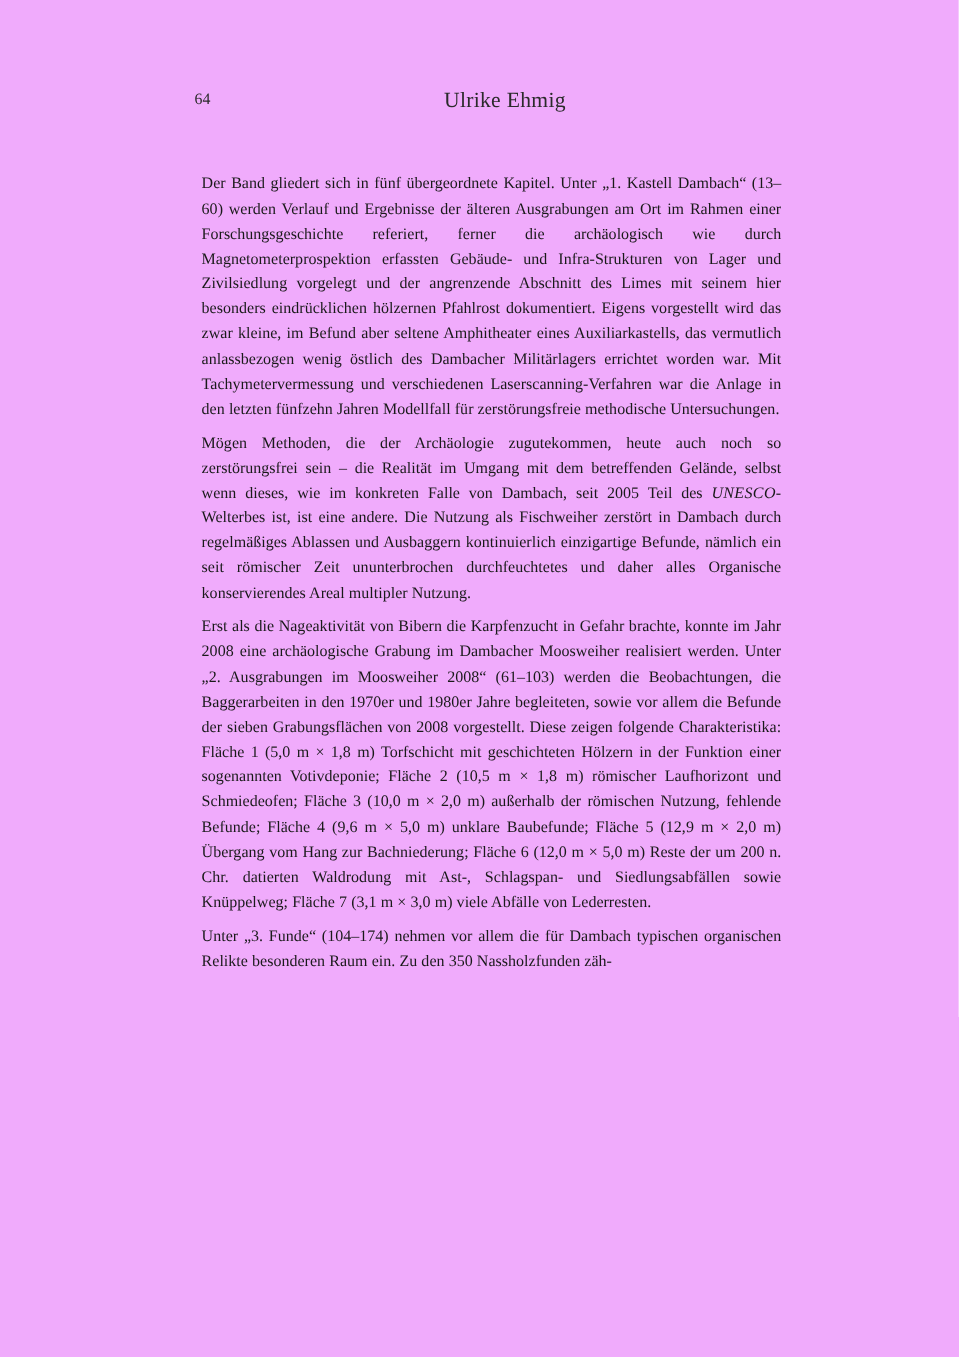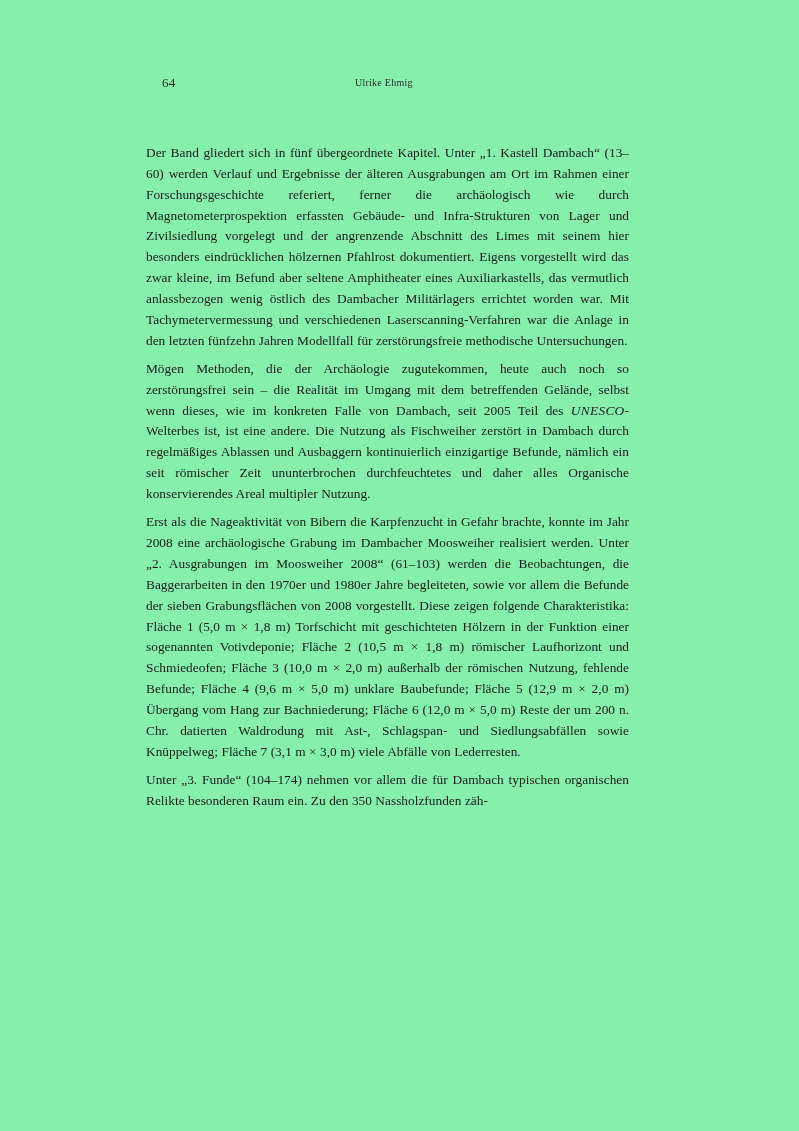--- a/index.html
+++ b/index.html
@@ -6,21 +6,21 @@
   html, body {
     margin: 0;
     padding: 0;
     background: #ffffff;
   }
 
   .page {
     position: relative;
     width: 799px;
     height: 1131px;
-    background: #86efac;
+    background: #f0abfc;
     overflow: hidden;
     font-family: "Liberation Serif", "DejaVu Serif", serif;
     color: #1a1a1a;
     -webkit-font-smoothing: antialiased;
   }
 
   
   .running-head {
     position: absolute;
     left: 162px;
@@ -34,33 +34,33 @@
     left: 0;
     top: 0;
     font-size: 13.2px;
     line-height: 18px;
     color: #2b2b2b;
     letter-spacing: 0.2px;
   }
 
   .head-title {
     position: absolute;
-    left: 193px;
+    left: 208px;
     top: 0;
-    font-size: 10px;
+    font-size: 18px;
     line-height: 18px;
     color: #2b2b2b;
     letter-spacing: 0.25px;
     white-space: nowrap;
   }
 
   
   .textblock {
     position: absolute;
-    left: 146px;
+    left: 168px;
     top: 143px;
     width: 483px;
   }
 
   .para {
     margin: 0 0 7.5px 0;
     font-size: 13.35px;
     line-height: 20.85px;
     text-align: justify;
     text-justify: inter-word;

